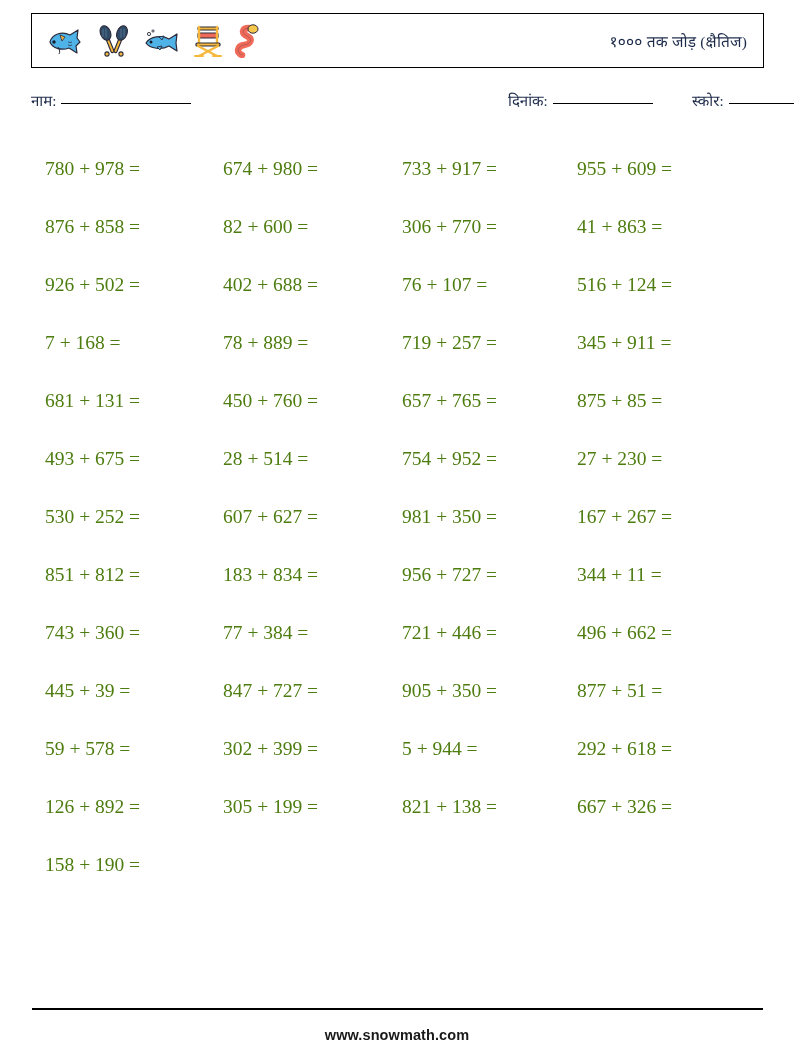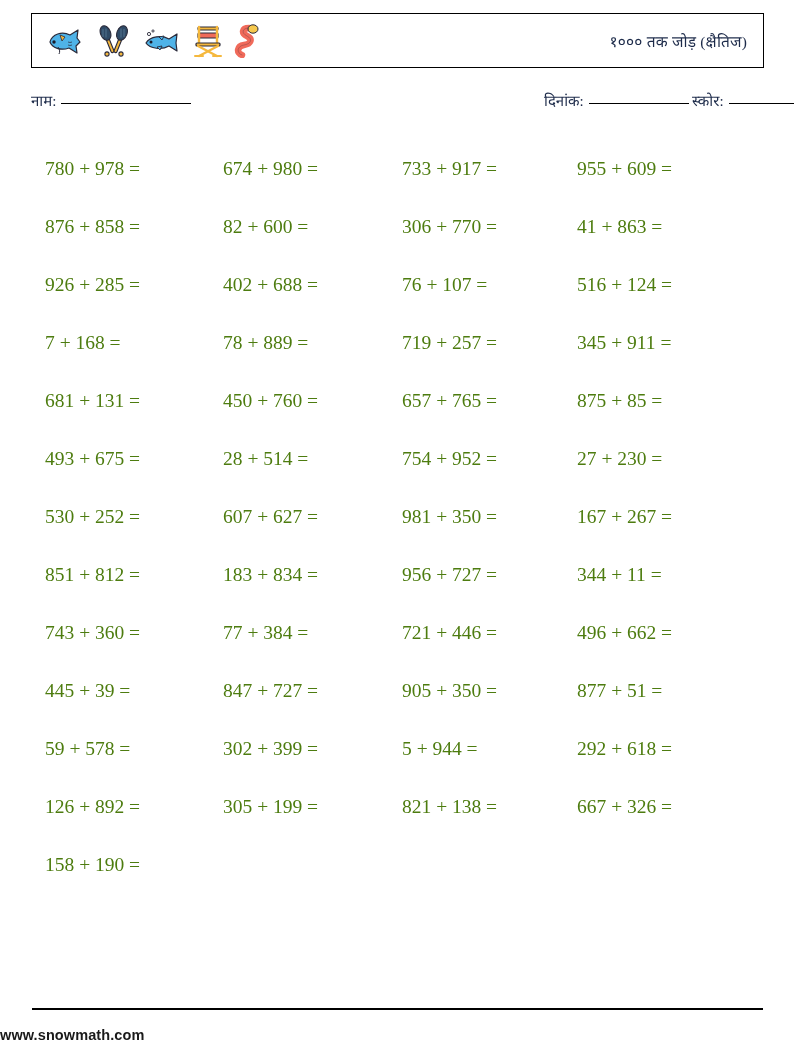--- a/index.html
+++ b/index.html
@@ -71,21 +71,21 @@
     font-family: "Liberation Serif", serif;
   }
   .meta-item .rule {
     display: inline-block;
     border-bottom: 1.4px solid #000;
     vertical-align: 2px;
     margin-left: 5px;
   }
   #meta-name  { left: 0px;   top: 2px; }
   #meta-name  .rule { width: 130px; }
-  #meta-date  { left: 477px; top: 2px; margin-left: 36px; }
+  #meta-date  { left: 477px; top: 2px; }
   #meta-date  .rule { width: 100px; }
   #meta-score { left: 661px; top: 2px; }
   #meta-score .rule { width: 70px; }
 
   
   .problems {
     position: absolute;
     left: 31px;
     top: 140px;
     width: 733px;
@@ -116,21 +116,21 @@
     top: 1008px;
     width: 731px;
     height: 0;
     border-top: 2px solid #000;
   }
   .footer-url {
     position: absolute;
     left: 0;
     top: 1027px;
     width: 794px;
-    text-align: left;
+    text-align: center;
     font-family: "Liberation Sans", sans-serif;
     font-size: 14.5px;
     font-weight: bold;
     color: #1a1a1a;
     letter-spacing: .1px;
   }
 </style>
 </head>
 <body>
 
@@ -215,21 +215,21 @@
     </div>
     <div class="meta-item" id="meta-score">
       <span>स्कोर:</span><span class="rule"></span>
     </div>
   </div>
 
   <div class="problems">
     <div class="prob-col">
         <div class="problem">780 + 978 =</div>
         <div class="problem">876 + 858 =</div>
-        <div class="problem">926 + 285 =</div>
+        <div class="problem">926 + 502 =</div>
         <div class="problem">7 + 168 =</div>
         <div class="problem">681 + 131 =</div>
         <div class="problem">493 + 675 =</div>
         <div class="problem">530 + 252 =</div>
         <div class="problem">851 + 812 =</div>
         <div class="problem">743 + 360 =</div>
         <div class="problem">445 + 39 =</div>
         <div class="problem">59 + 578 =</div>
         <div class="problem">126 + 892 =</div>
         <div class="problem">158 + 190 =</div>

